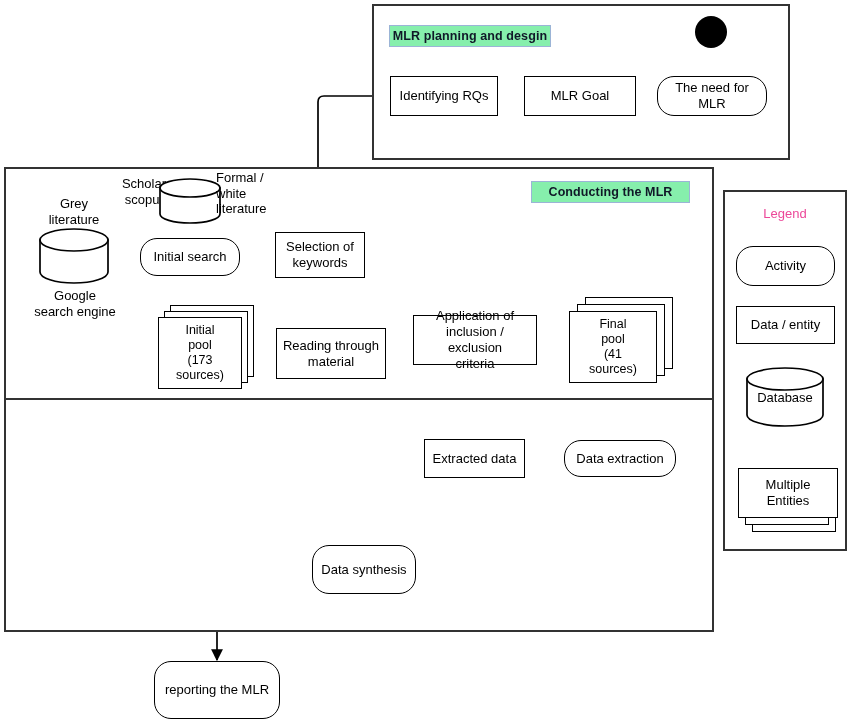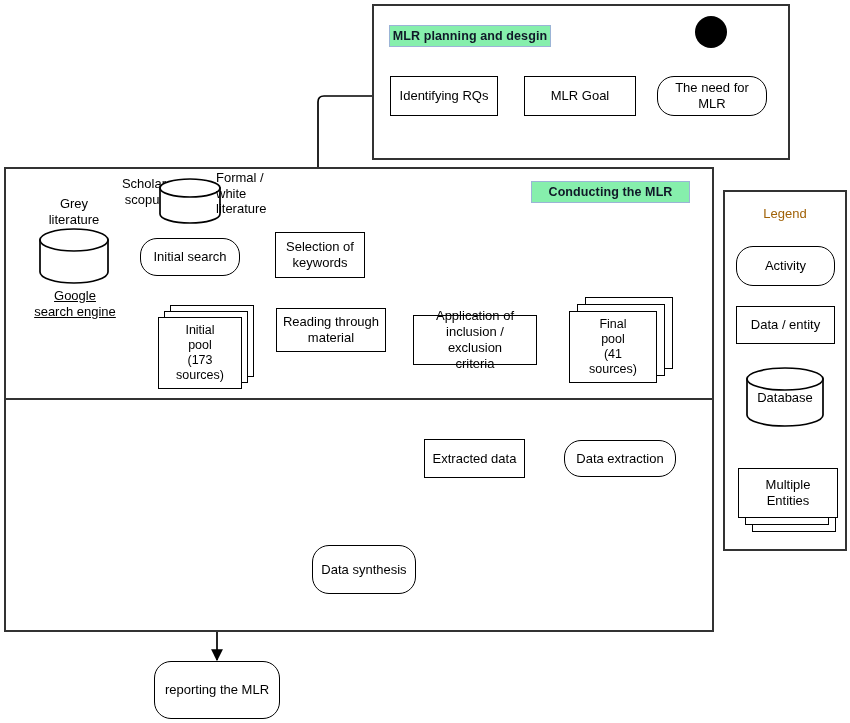--- a/index.html
+++ b/index.html
@@ -55,21 +55,21 @@
     position:absolute;
     box-sizing:border-box;
     background:#ffffff;
     border:1.6px solid #000000;
   }
   .legend-title{
     position:absolute;
     font-size:13px;
     text-align:center;
     width:100%;
-    color:#a16207;
+    color:#ec4899;
   }
   .freetext{
     position:absolute;
     font-size:13px;
     line-height:1.2;
     text-align:center;
     color:#000000;
     white-space:pre-line;
   }
   .cyl{ position:absolute; }
@@ -152,21 +152,21 @@
   <div style="position:absolute; left:6px; top:398px; width:706px; height:2px; background:#333333;"></div>
 
   <div class="freetext" style="left: 22px; top: 196px; width: 104px; white-space: pre-line;">Grey
 literature</div>
   <div class="cyl" style="left:38px; top:228px; width:72px; height:56px;">
     <svg width="72" height="56" viewBox="0 0 72 56">
       <path d="M 2 12 L 2 44 A 34 11 0 0 0 70 44 L 70 12 Z" fill="#ffffff" stroke="#000000" stroke-width="1.7"></path>
       <ellipse cx="36" cy="12" rx="34" ry="11" fill="#ffffff" stroke="#000000" stroke-width="1.7"></ellipse>
     </svg>
   </div>
-  <div class="freetext" style="left: 14px; top: 288px; width: 122px; white-space: pre-line; text-decoration: underline;">Google
+  <div class="freetext" style="left: 14px; top: 288px; width: 122px; white-space: pre-line;">Google
 search engine</div>
 
   <div class="freetext" style="left: 104px; top: 176px; width: 62px; text-align: right; white-space: pre-line;">Scholar
 scopus</div>
   <div class="cyl" style="left:158px; top:178px; width:64px; height:46px;">
     <svg width="64" height="46" viewBox="0 0 64 46">
       <path d="M 2 10 L 2 36 A 30 9 0 0 0 62 36 L 62 10 Z" fill="#ffffff" stroke="#000000" stroke-width="1.7"></path>
       <ellipse cx="32" cy="10" rx="30" ry="9" fill="#ffffff" stroke="#000000" stroke-width="1.7"></ellipse>
     </svg>
   </div>
@@ -181,21 +181,21 @@
 
   <div style="position:absolute; left:158px; top:305px; width:96px; height:84px;">
     <div class="stack-layer" style="left:12px; top:0px; width:84px; height:72px;"></div>
     <div class="stack-layer" style="left:6px; top:6px; width:84px; height:72px;"></div>
     <div class="node sharp" style="left: 0px; top: 12px; width: 84px; height: 72px; font-size: 12.5px; white-space: pre-line;">Initial
 pool
 (173
 sources)</div>
   </div>
 
-  <div class="node sharp" style="left: 276px; top: 308px; width: 110px; height: 44px; white-space: pre-line;">Reading through
+  <div class="node sharp" style="left: 276px; top: 328px; width: 110px; height: 51px; white-space: pre-line;">Reading through
 material</div>
 
   <div class="node sharp" style="left: 413px; top: 315px; width: 124px; height: 50px; white-space: pre-line;">Application of
 inclusion / exclusion
 criteria</div>
 
   <div style="position:absolute; left:569px; top:297px; width:106px; height:86px;">
     <div class="stack-layer" style="left:16px; top:0px; width:88px; height:72px;"></div>
     <div class="stack-layer" style="left:8px; top:7px; width:88px; height:72px;"></div>
     <div class="node sharp" style="left: 0px; top: 14px; width: 88px; height: 72px; font-size: 12.5px; white-space: pre-line;">Final

